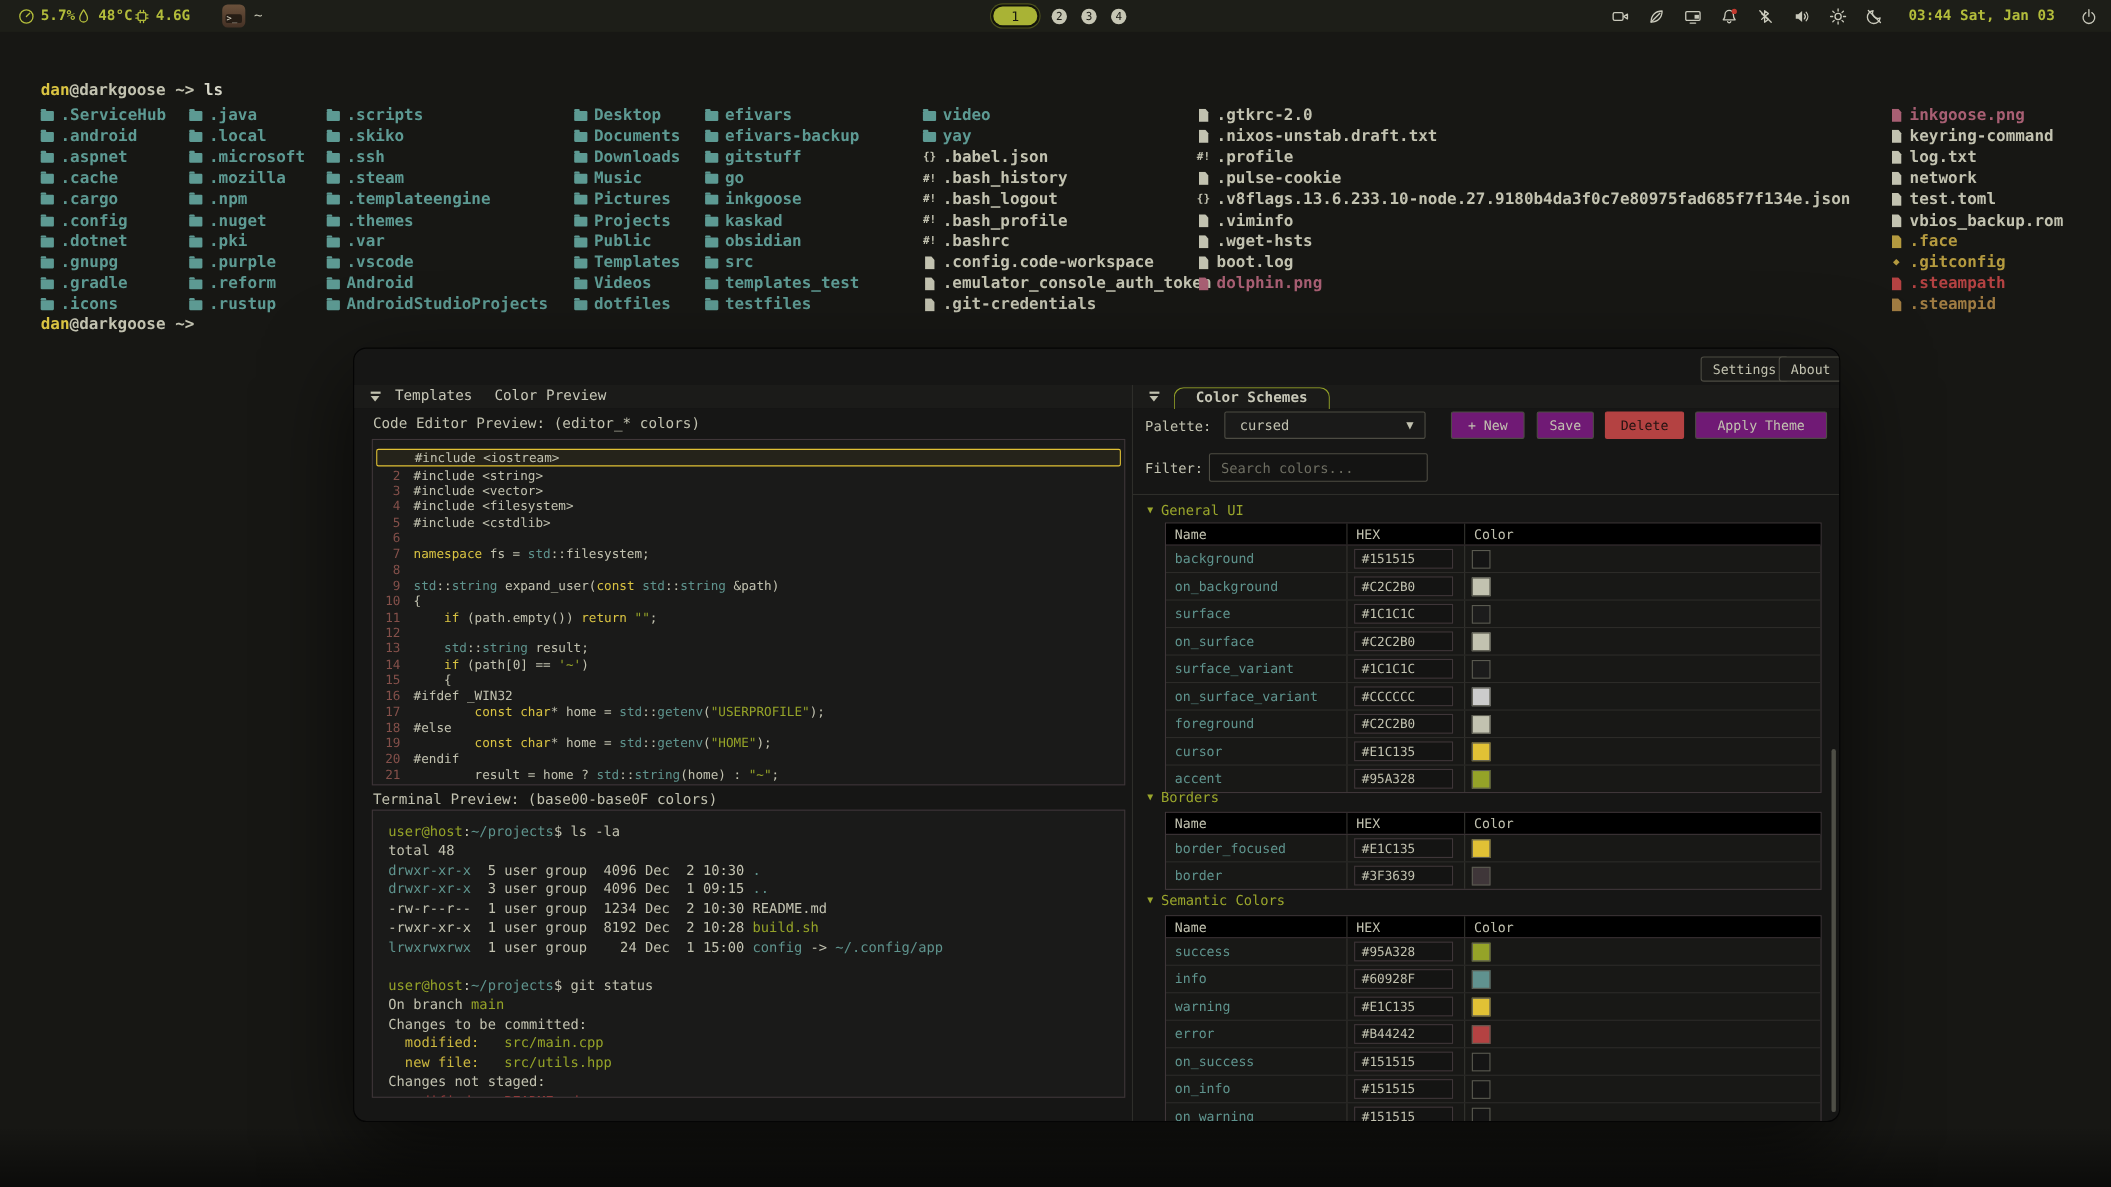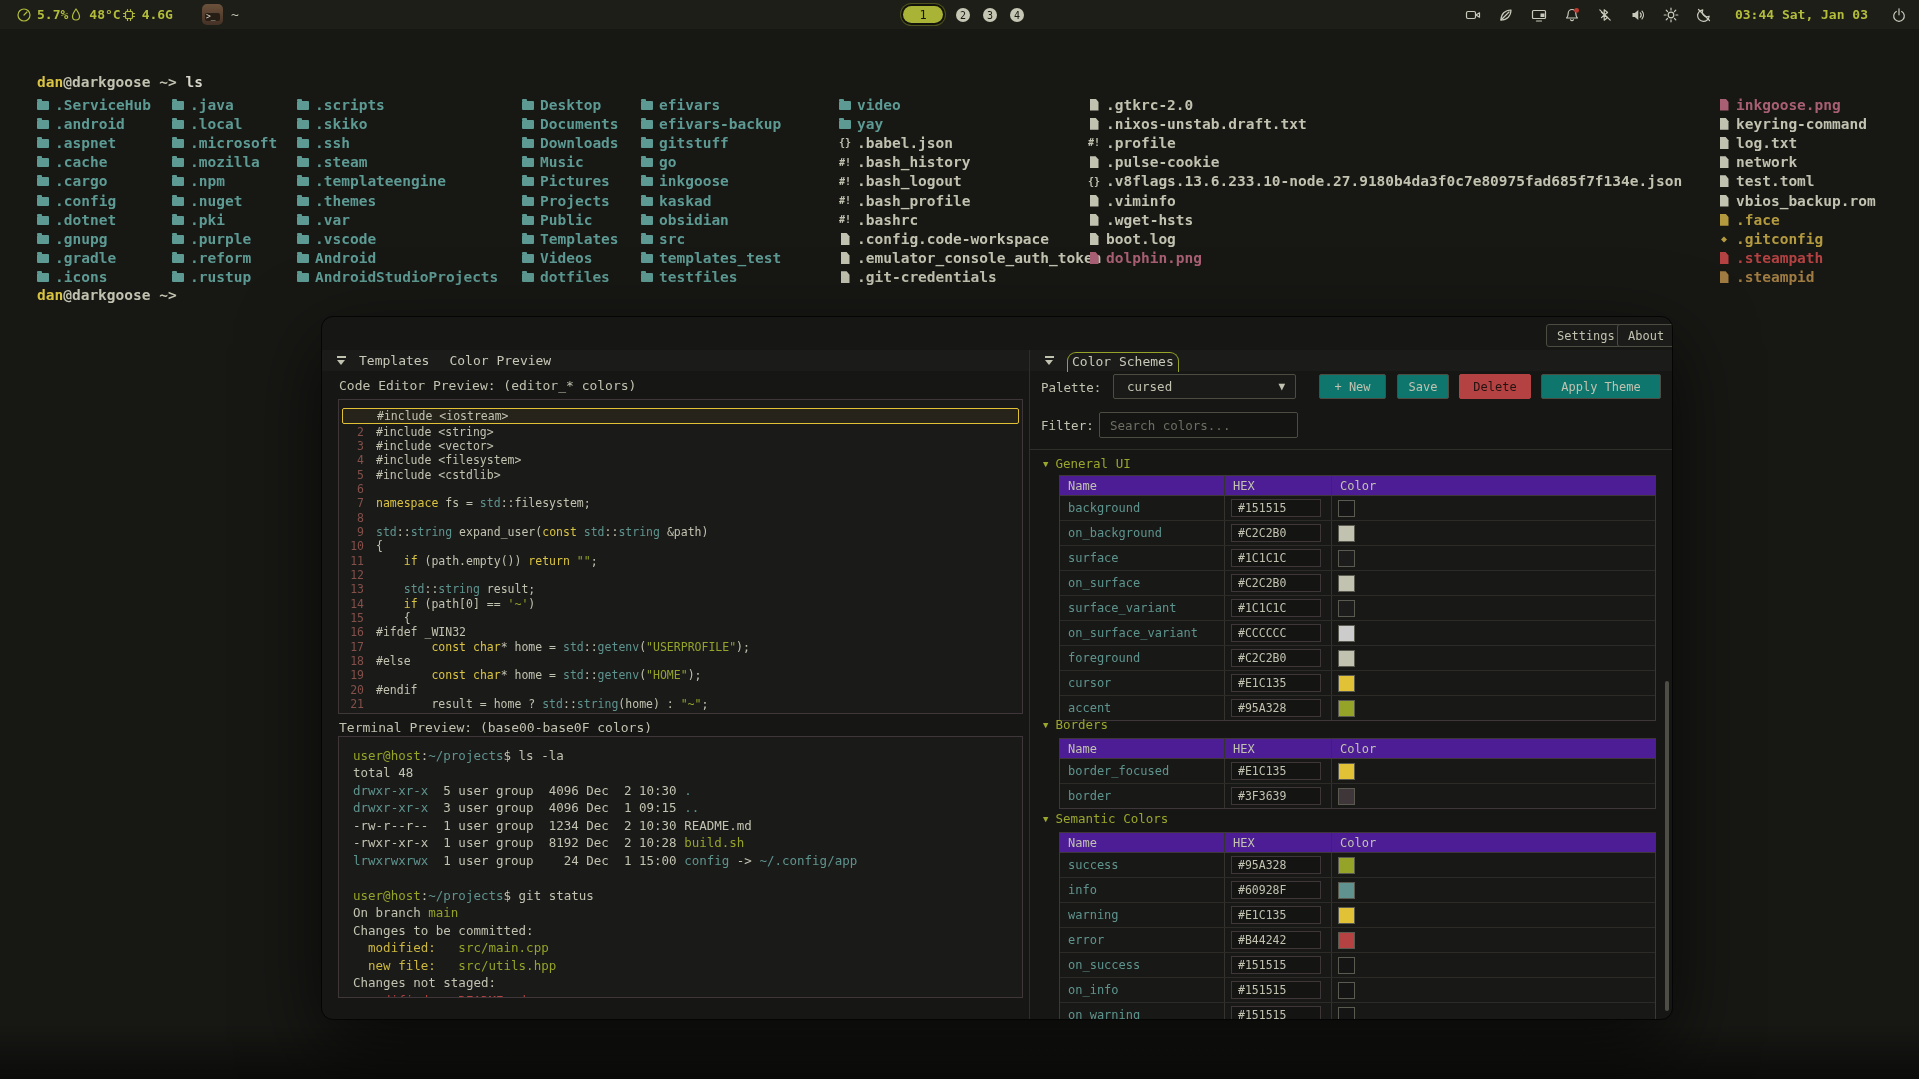--- a/index.html
+++ b/index.html
@@ -40,51 +40,51 @@
        border:1px solid #050505;border-radius:12px;box-shadow:0 26px 80px rgba(0,0,0,.65);overflow:hidden;font-size:12.5px;}
   .wbtn{position:absolute;top:7px;height:21px;background:#1b1b19;border:1px solid #4d4c43;border-radius:3px;
         display:flex;align-items:center;justify-content:center;font-size:12px;color:#c2c2b0;padding:0 10px;}
   .tabstrip{position:absolute;left:0;top:33px;width:100%;height:21px;background:#1b1b19;}
   .tabs{position:absolute;top:33px;height:21px;display:flex;align-items:center;font-size:13px;color:#c8c8b8;}
   .colico{width:11px;height:9px;position:relative;margin-right:12px;}
   .colico::before{content:"";position:absolute;left:1px;right:1px;top:0;height:2px;background:#c2c2b0;}
   .colico::after{content:"";position:absolute;left:1px;top:4px;border-left:4.5px solid transparent;
                  border-right:4.5px solid transparent;border-top:5px solid #c2c2b0;}
   .tab{margin-right:20px;}
-  .tab-active{border:1px solid #95A328;border-bottom:none;border-radius:9px 9px 0 0;padding:1px 4px 3px;margin-top:2px;}
+  .tab-active{border:1px solid #95A328;border-bottom:none;border-radius:9px 9px 0 0;padding:1px 19px 3px;margin-top:2px;font-weight:bold;}
   .pane-divider{position:absolute;left:707px;top:33px;bottom:0;width:1px;background:#2e2e2a;}
   .sec-label{position:absolute;font-size:13px;color:#c2c2b0;white-space:pre;}
   .pbox{position:absolute;left:16px;width:683px;background:#1a1a19;border:1px solid #3F3639;overflow:hidden;}
   
   .cl{height:14.35px;display:flex;align-items:center;font-size:11.5px;white-space:pre;margin:0 3px;}
   .cl .gut{width:22px;text-align:right;margin-right:12px;color:#84504a;flex:none;}
   .cursorline{border:1px solid #E1C135;background:rgba(225,193,53,.06);border-radius:2px;}
   .tk-t{color:#c2c2b0;} .tk-k{color:#d9c342;} .tk-y{color:#5f948e;} .tk-s{color:#95A328;}
   
   .tl{height:17.5px;display:flex;align-items:flex-end;font-size:12.5px;white-space:pre;}
   .sg-w{color:#c2c2b0;} .sg-y{color:#5f948e;} .sg-g{color:#95A328;} .sg-a{color:#cdb83f;} .sg-r{color:#b44242;}
   
   .rlabel{position:absolute;font-size:12.5px;color:#c2c2b0;}
   .select{position:absolute;left:791px;top:57px;width:183px;height:25px;background:#1a1a19;border:1px solid #4d4c43;
           border-radius:2px;display:flex;align-items:center;padding:0 10px 0 13px;box-sizing:border-box;}
   .select .arrow{margin-left:auto;font-size:11px;color:#c2c2b0;}
-  .pbtn{position:absolute;top:57px;height:25px;background:#0f766e;border:1px solid #4d4c43;border-radius:2px;
+  .pbtn{position:absolute;top:57px;height:25px;background:#701a75;border:1px solid #4d4c43;border-radius:2px;
         color:#c2c2b0;font-size:12px;display:flex;align-items:center;justify-content:center;box-sizing:border-box;}
   .pbtn.danger{background:#B44242;border-color:#B44242;color:#231312;}
   .finput{position:absolute;left:777px;top:95px;width:199px;height:26px;background:#141413;border:1px solid #4d4c43;
           border-radius:2px;color:#c2c2b0;font-family:"DejaVu Sans Mono",monospace;font-size:12.5px;
           padding:0 10px;box-sizing:border-box;outline:none;}
   .finput::placeholder{color:#6e6e62;}
   .rhr{position:absolute;left:708px;top:132px;width:642px;height:1px;background:#2e2e2a;}
   .shead{position:absolute;left:721px;font-size:12.5px;color:#9aa62c;display:flex;align-items:center;gap:7px;}
   .shead .tri{font-size:9px;}
   .ctable{position:absolute;left:737px;width:597px;border:1px solid #3F3639;background:#181816;box-sizing:border-box;}
   .trow{display:grid;grid-template-columns:165px 107px 1fr;border-bottom:1px solid #2c2b28;}
   .trow:last-child{border-bottom:none;}
-  .thead{height:19px;background:#4c1d95;border-bottom:1px solid #3F3639;font-size:12px;color:#c2c2b0;}
+  .thead{height:19px;background:#000000;border-bottom:1px solid #3F3639;font-size:12px;color:#c2c2b0;}
   .tbody-row{height:24px;}
   .tcell{display:flex;align-items:center;padding-left:8px;border-right:1px solid #34332f;overflow:hidden;}
   .tcell:last-child{border-right:none;}
   .cname{color:#5f948e;font-size:12px;}
   .hexbox{height:16px;width:82px;border:1px solid #3F3639;background:#141413;color:#c2c2b0;font-size:11.5px;
           display:flex;align-items:center;padding-left:6px;margin-left:-2px;}
   .sw{width:15px;height:15px;border:1px solid #5a5a50;margin-left:-2px;}
   .sbthumb{position:absolute;right:3px;top:364px;width:4px;height:330px;background:#4e4e46;border-radius:2px;}
   .bottomfade{position:absolute;left:0;right:0;bottom:0;height:55px;
               background:linear-gradient(rgba(0,0,0,0),rgba(0,0,0,.5));pointer-events:none;}

